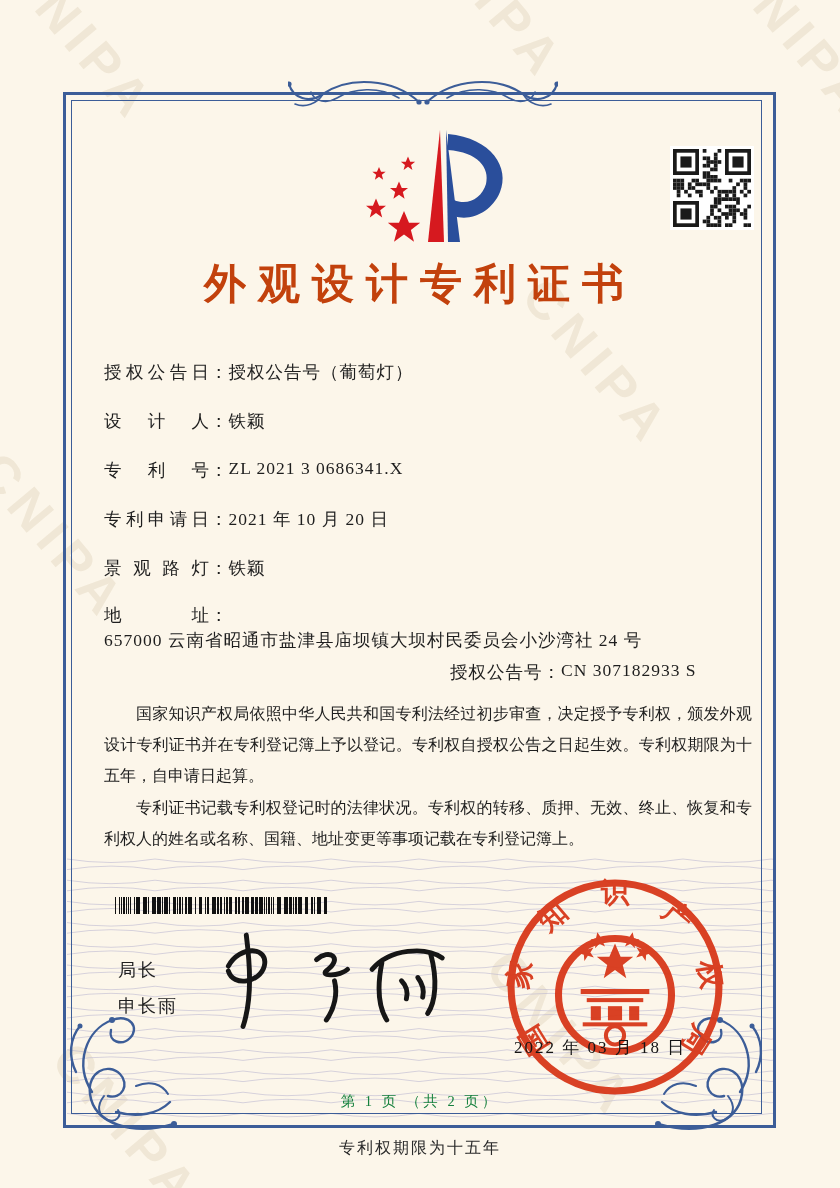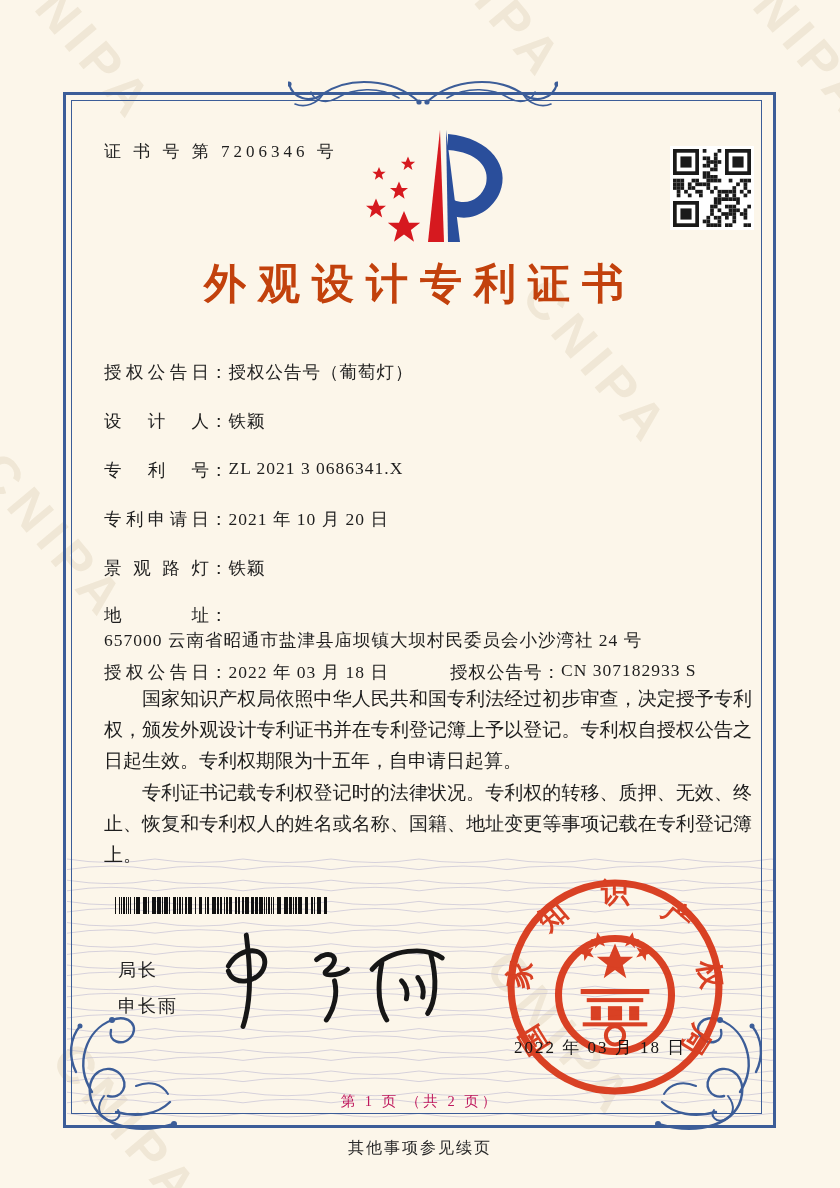--- a/index.html
+++ b/index.html
@@ -28,33 +28,33 @@
     font-size:42px; font-weight:bold; letter-spacing:12px; color:#c2410c;}
   .fields{position:absolute; left:104px; top:360px; width:650px; z-index:2;
     font-size:17.5px; letter-spacing:1px;}
   .frow{position:absolute; left:0; white-space:nowrap;}
   .flabel{display:inline-block; width:106px; text-align:justify; text-align-last:justify;
     vertical-align:top;}
   .fvalue{display:inline-block; vertical-align:top;}
   .frow.wrap{white-space:normal;}
   .frow.wrap .fvalue{width:540px; line-height:27px;}
   .fgroup2{position:absolute; left:346px; top:0; white-space:nowrap;text-align:right;}
-  .body-text{position:absolute; left:104px; top:683px; width:648px; z-index:2;
-    font-size:19px; line-height:31px; text-align:justify;}
+  .body-text{position:absolute; left:104px; top:698px; width:648px; z-index:2;
+    font-size:16px; line-height:31px; text-align:justify;}
   .body-text p{margin:0 0 1px 0; text-indent:2em;}
   .barcode{position:absolute; left:115px; top:897px; width:216px; height:17px; z-index:2;}
   .sig-block{position:absolute; left:118px; top:958px; z-index:2;
     font-family:Liberation Mono, monospace; font-size:18px; letter-spacing:2px;}
   .sig-block div{margin-bottom:12px;}
   .sig-svg{position:absolute; left:212px; top:924px; z-index:2;}
   .seal{position:absolute; left:504px; top:876px; z-index:5; opacity:.96;}
   .seal-date{position:absolute; left:514px; top:1036px; z-index:6;
     font-size:17px; letter-spacing:2px; color:#141414; white-space:nowrap;}
   .page-info{position:absolute; left:0; top:1092px; width:100%; text-align:center; z-index:2;
-    font-size:14.5px; letter-spacing:3px; color:#be185d;}
+    font-size:14.5px; letter-spacing:3px; color:#15803d;}
   .cont-note{position:absolute; left:0; top:1138px; width:100%; text-align:center; z-index:2;
     font-size:16px; letter-spacing:2px; color:#2a2a2a;}
   .ornament{position:absolute; z-index:4; pointer-events:none;}
 </style>
 </head>
 <body>
 
 <div class="page">
 
   <span class="wm" style="left:-18px; top:8px;">CNIPA</span>
@@ -125,21 +125,20 @@
     <use href="#swirl-h" transform="translate(135,6) scale(-1,1)"></use>
   </svg>
 
   <svg class="ornament" style="left:46px; top:1002px;" width="150" height="140" viewBox="0 0 150 140">
     <use href="#corner-flourish"></use>
   </svg>
   <svg class="ornament" style="left:636px; top:1002px;" width="150" height="140" viewBox="0 0 150 140">
     <use href="#corner-flourish" transform="translate(150,0) scale(-1,1)"></use>
   </svg>
 
-  <div class="cert-no">证 书 号 第 7206346 号</div>
 
   <svg class="logo" width="160" height="132" viewBox="0 0 160 132">
     <g fill="#d6191f">
       <use href="#star" transform="translate(52,104) scale(1.7)"></use>
       <use href="#star" transform="translate(24,85) scale(1.05)"></use>
       <use href="#star" transform="translate(47,67) scale(0.95)"></use>
       <use href="#star" transform="translate(27,50) scale(0.7)"></use>
       <use href="#star" transform="translate(56,40) scale(0.75)"></use>
     </g>
     <polygon points="88,6 76,118 92,118" fill="#d6191f"></polygon>
@@ -294,23 +293,20 @@
     <div class="frow" style="top:147px;">
       <span class="flabel">专利申请日</span><span>：</span><span class="fvalue">2021 年 10 月 20 日</span>
     </div>
     <div class="frow" style="top:196px;">
       <span class="flabel">景观路灯</span><span>：</span><span class="fvalue">铁颖</span>
     </div>
     <div class="frow wrap" style="top:243px;">
       <span class="flabel">地址</span><span>：</span><span class="fvalue">657000 云南省昭通市盐津县庙坝镇大坝村民委员会小沙湾社 24 号</span>
     </div>
     <div class="frow" style="top:300px; width:650px;">
-      <span>
-        <span class="flabel">授权公告日</span><span>：</span><span class="fvalue">2022 年 03 月 18 日</span>
-      </span>
       <span class="fgroup2">
         <span>授权公告号</span><span>：</span><span class="fvalue">CN 307182933 S</span>
       </span>
     </div>
   </div>
 
   <div class="body-text">
     <p>国家知识产权局依照中华人民共和国专利法经过初步审查，决定授予专利权，颁发外观设计专利证书并在专利登记簿上予以登记。专利权自授权公告之日起生效。专利权期限为十五年，自申请日起算。</p>
     <p>专利证书记载专利权登记时的法律状况。专利权的转移、质押、无效、终止、恢复和专利权人的姓名或名称、国籍、地址变更等事项记载在专利登记簿上。</p>
   </div>
@@ -414,15 +410,15 @@
       <rect x="86" y="129" width="10" height="14"></rect>
       <rect x="103" y="129" width="14" height="14"></rect>
       <rect x="124" y="129" width="10" height="14"></rect>
       <rect x="78" y="145" width="64" height="4"></rect>
       <circle cx="110" cy="158" r="9" fill="none" stroke="#d83a1c" stroke-width="4"></circle>
     </g>
   </svg>
   <div class="seal-date">2022 年 03 月 18 日</div>
 
   <div class="page-info">第 1 页 （共 2 页）</div>
-  <div class="cont-note">其他事项参见续页</div>
+  <div class="cont-note">专利权期限为十五年</div>
 
 </div>
 
 </body></html>

